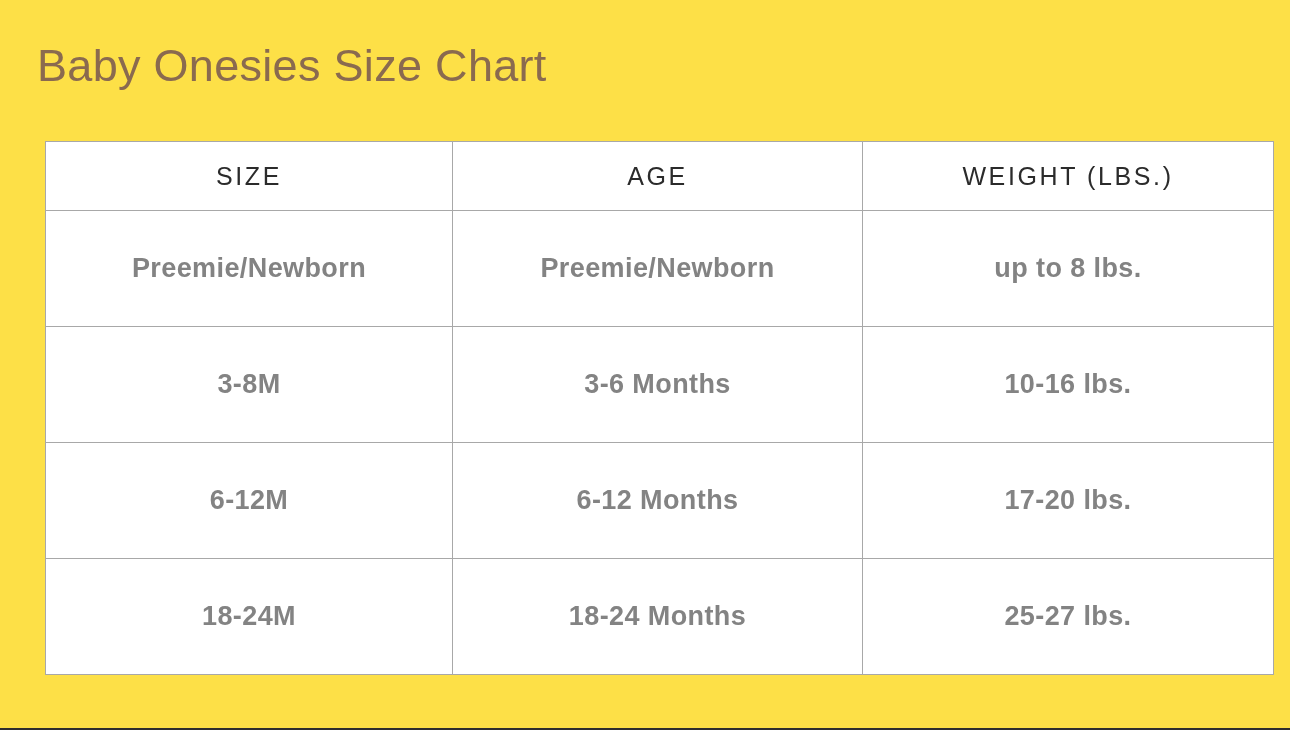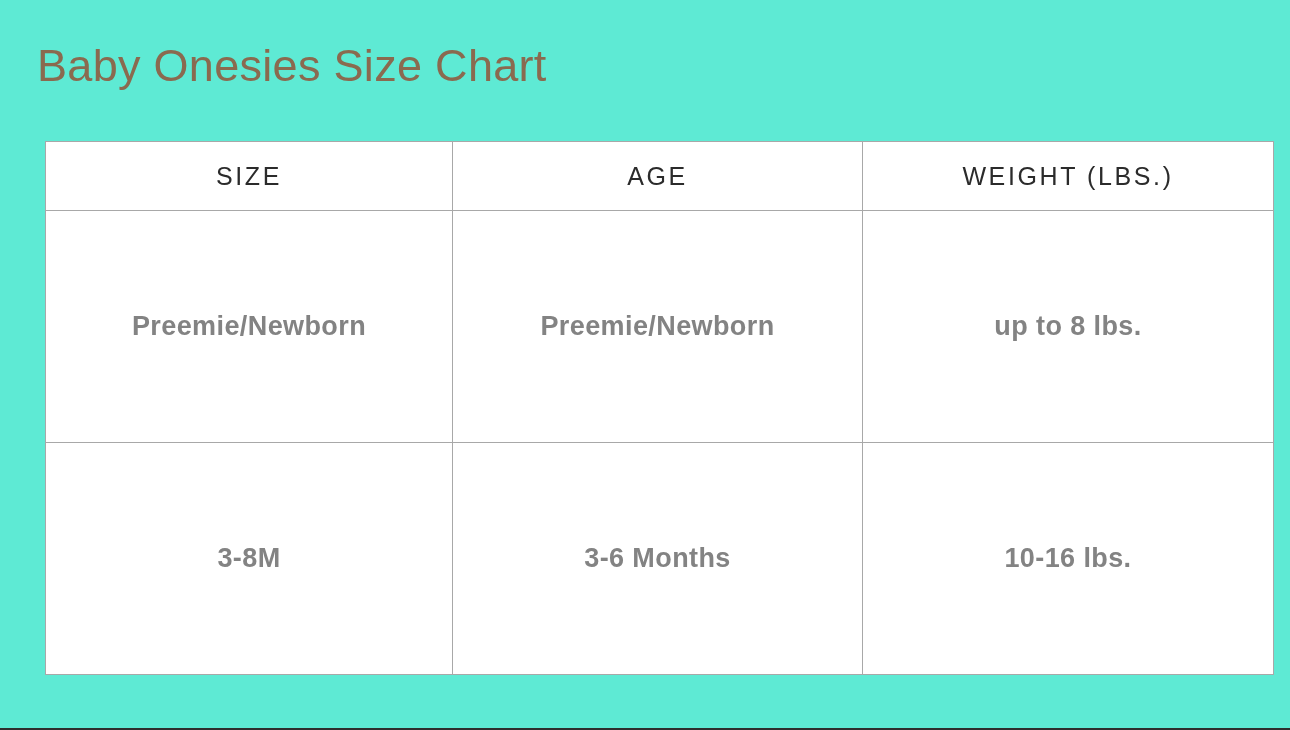--- a/index.html
+++ b/index.html
@@ -8,21 +8,21 @@
     padding: 0;
     background: #ffffff;
   }
   body {
     font-family: "Liberation Sans", sans-serif;
   }
   #page {
     position: relative;
     width: 1290px;
     height: 730px;
-    background: #5eead4;
+    background: #fde047;
     overflow: hidden;
     box-sizing: border-box;
     border-bottom: 2px solid #2e2e2e;
   }
 
   
   #chart-title {
     position: absolute;
     left: 37px;
     top: 38px;
@@ -106,17 +106,27 @@
         <tr>
           <td>Preemie/Newborn</td>
           <td>Preemie/Newborn</td>
           <td>up to 8 lbs.</td>
         </tr>
         <tr>
           <td>3-8M</td>
           <td>3-6 Months</td>
           <td>10-16 lbs.</td>
         </tr>
+        <tr>
+          <td>6-12M</td>
+          <td>6-12 Months</td>
+          <td>17-20 lbs.</td>
+        </tr>
+        <tr>
+          <td>18-24M</td>
+          <td>18-24 Months</td>
+          <td>25-27 lbs.</td>
+        </tr>
       </tbody>
     </table>
   </div>
 
 </div>
 
 </body></html>

